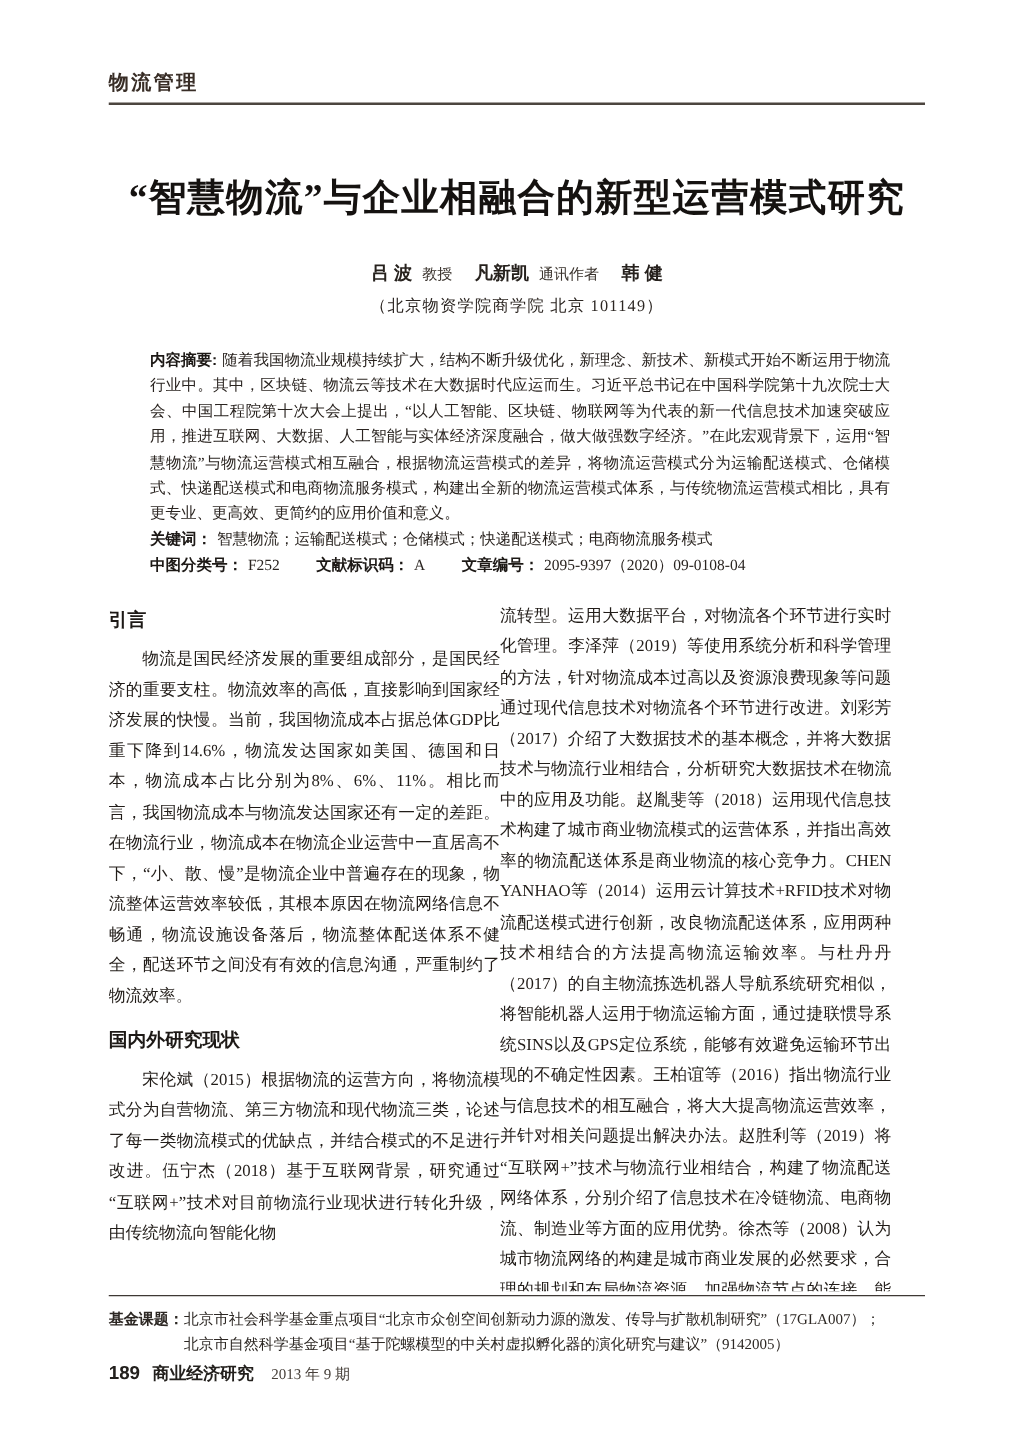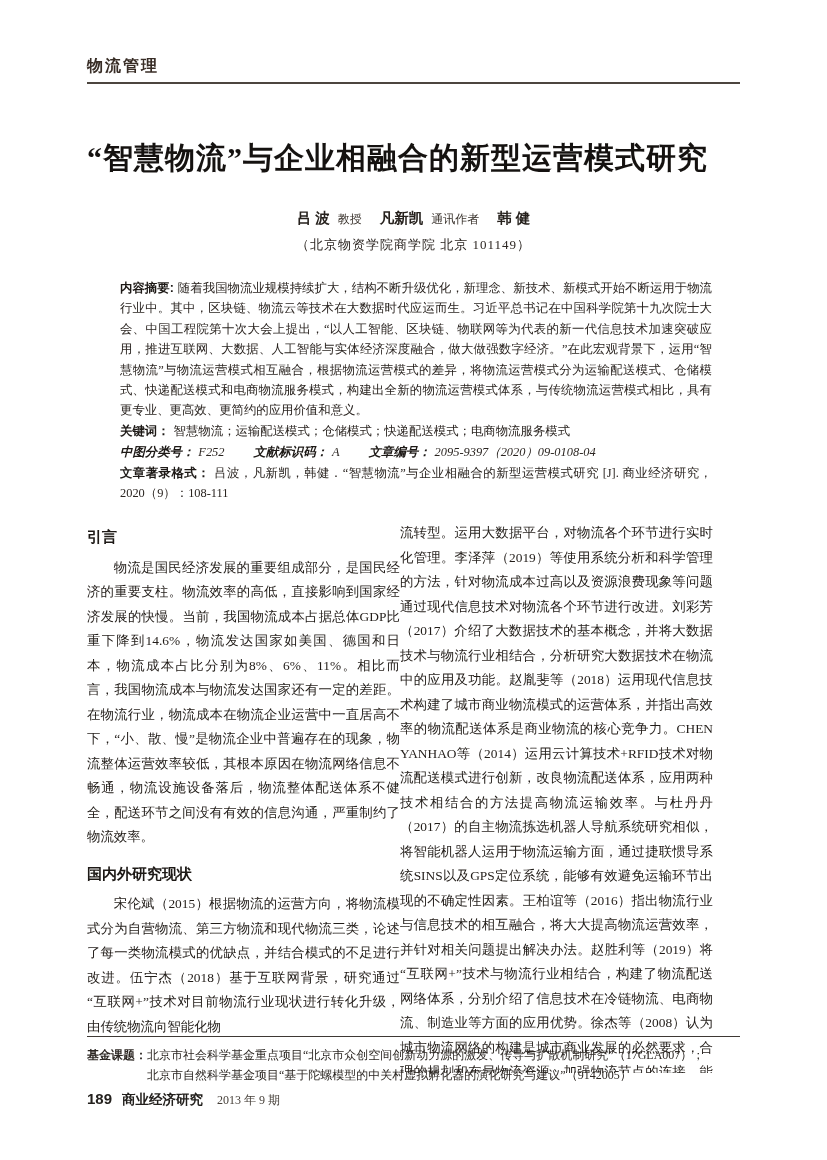--- a/index.html
+++ b/index.html
@@ -15,21 +15,21 @@
   
   .col-header {
     padding-top: 56px;
     font-family: "Liberation Sans", "DejaVu Sans", sans-serif;
     font-weight: bold; font-size: 16px; color: #382d26; letter-spacing: 2px;
   }
   .header-rule { border: none; border-top: 2px solid #4c453f; margin: 5px 0 0 0; }
 
   
   .article-title {
-    margin: 54px 0 0 0; 
+    margin: 54px 0 0 0; text-align: center;
     font-size: 30px; font-weight: bold; letter-spacing: 1px; color: #151210;
     font-family: "Liberation Serif", "DejaVu Serif", serif;
   }
   .authors { margin-top: 30px; text-align: center; }
   .author-name {
     font-family: "Liberation Sans", "DejaVu Sans", sans-serif;
     font-weight: bold; font-size: 14.5px; color: #26211d; margin: 0 4px;
   }
   .author-role { font-size: 12px; color: #3a332d; margin-right: 10px; }
   .affiliation { margin-top: 8px; text-align: center; font-size: 13px; color: #2c2622; letter-spacing: 1px; }
@@ -37,21 +37,21 @@
   
   .abstract-block {
     margin: 24px 28px 0 33px;
     font-size: 12.4px; line-height: 20.4px; text-align: justify; color: #2a2420;
   }
   .blk-label {
     font-family: "Liberation Sans", "DejaVu Sans", sans-serif;
     font-weight: bold; color: #1d1916; margin-right: 4px;
   }
   .meta-row { margin-top: 1px; }
-  .meta-seg { margin-right: 26px; white-space: nowrap; font-style: italic; }
+  .meta-seg { margin-right: 26px; white-space: nowrap; }
   .meta-seg:last-child { margin-right: 0; }
 
   
   .columns {
     margin-top: 18px; display: flex; 
     height: 552px; overflow: hidden;
     font-size: 13.4px; line-height: 24.5px; text-align: justify; color: #211c18;
   }
   .column { width: 313px; }
   .section-heading {
@@ -111,23 +111,20 @@
         <span class="blk-label">内容摘要:</span><span>随着我国物流业规模持续扩大，结构不断升级优化，新理念、新技术、新模式开始不断运用于物流行业中。其中，区块链、物流云等技术在大数据时代应运而生。习近平总书记在中国科学院第十九次院士大会、中国工程院第十次大会上提出，“以人工智能、区块链、物联网等为代表的新一代信息技术加速突破应用，推进互联网、大数据、人工智能与实体经济深度融合，做大做强数字经济。”在此宏观背景下，运用“智慧物流”与物流运营模式相互融合，根据物流运营模式的差异，将物流运营模式分为运输配送模式、仓储模式、快递配送模式和电商物流服务模式，构建出全新的物流运营模式体系，与传统物流运营模式相比，具有更专业、更高效、更简约的应用价值和意义。</span>
       </div>
       <div>
         <span class="blk-label">关键词：</span><span>智慧物流；运输配送模式；仓储模式；快递配送模式；电商物流服务模式</span>
       </div>
       <div class="meta-row">
         <span class="meta-seg"><span class="blk-label">中图分类号：</span><span>F252</span></span>
         <span class="meta-seg"><span class="blk-label">文献标识码：</span><span>A</span></span>
         <span class="meta-seg"><span class="blk-label">文章编号：</span><span>2095-9397（2020）09-0108-04</span></span>
       </div>
-      <div>
-        <span class="blk-label">文章著录格式：</span><span>吕波，凡新凯，韩健．“智慧物流”与企业相融合的新型运营模式研究 [J]. 商业经济研究，2020（9）：108-111</span>
-      </div>
     </div>
 
     <div class="columns">
       <div class="column">
         <h3 class="section-heading">引言</h3>
         <p class="para">物流是国民经济发展的重要组成部分，是国民经济的重要支柱。物流效率的高低，直接影响到国家经济发展的快慢。当前，我国物流成本占据总体GDP比重下降到14.6%，物流发达国家如美国、德国和日本，物流成本占比分别为8%、6%、11%。相比而言，我国物流成本与物流发达国家还有一定的差距。在物流行业，物流成本在物流企业运营中一直居高不下，“小、散、慢”是物流企业中普遍存在的现象，物流整体运营效率较低，其根本原因在物流网络信息不畅通，物流设施设备落后，物流整体配送体系不健全，配送环节之间没有有效的信息沟通，严重制约了物流效率。</p>
         <h3 class="section-heading later">国内外研究现状</h3>
         <p class="para">宋伦斌（2015）根据物流的运营方向，将物流模式分为自营物流、第三方物流和现代物流三类，论述了每一类物流模式的优缺点，并结合模式的不足进行改进。伍宁杰（2018）基于互联网背景，研究通过“互联网+”技术对目前物流行业现状进行转化升级，由传统物流向智能化物</p>
       </div>
       <div class="column">

